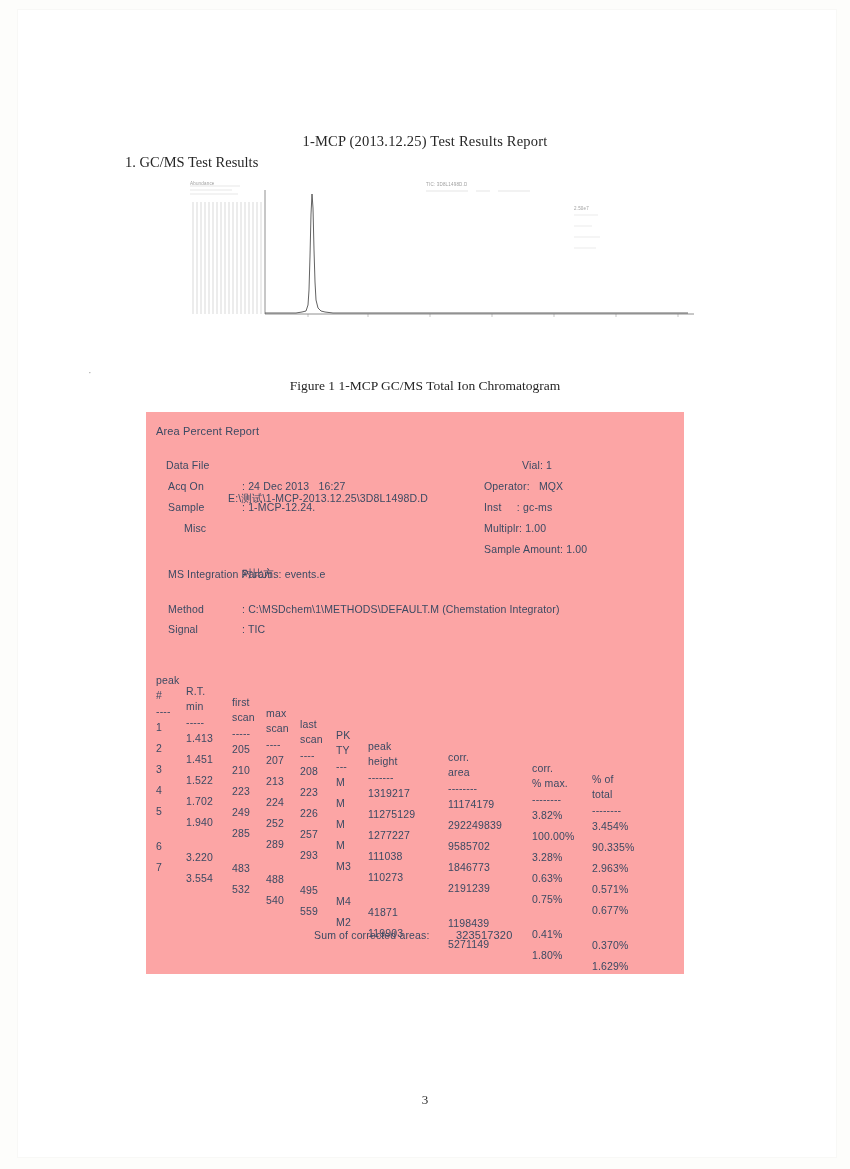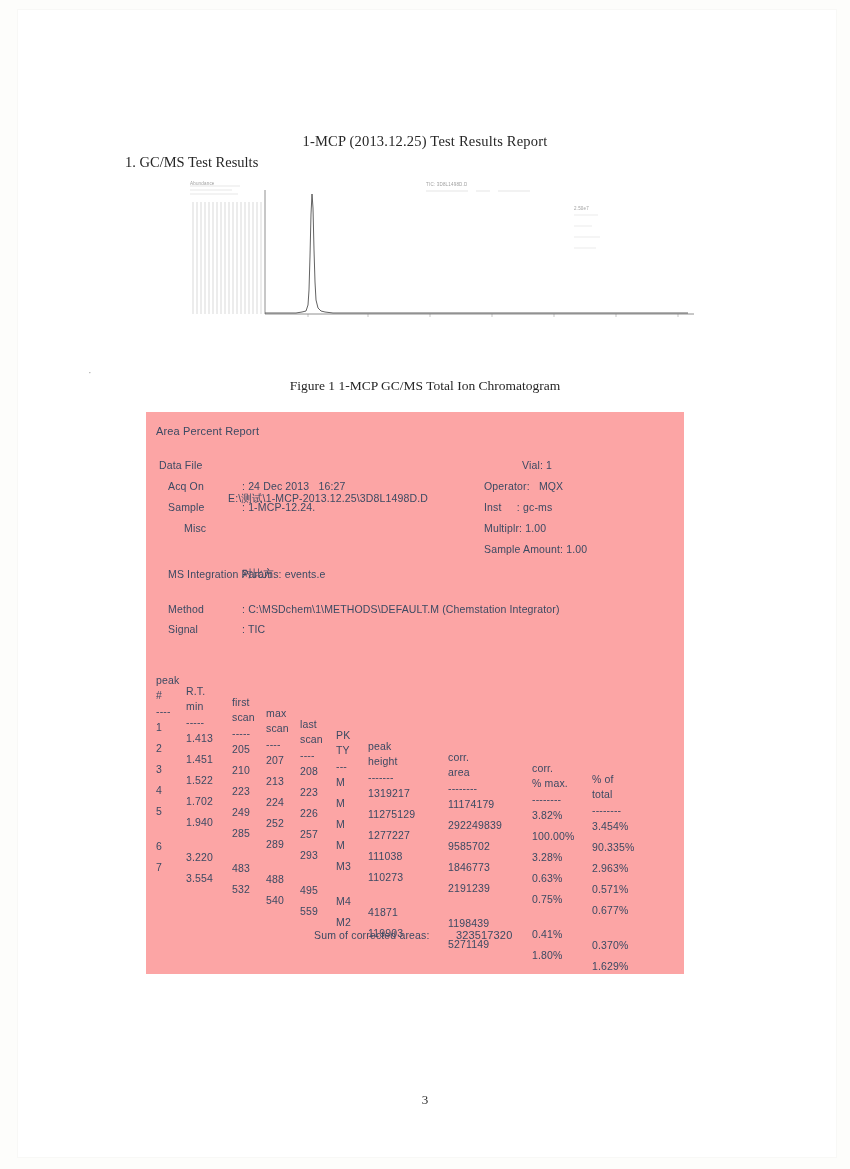--- a/index.html
+++ b/index.html
@@ -239,21 +239,21 @@
         <div class="chrom-note" style="left:406px; top:28px;">2.50e7</div>
       </div>
     </div>
 
     <div class="figure-caption">Figure 1 1-MCP GC/MS Total Ion Chromatogram</div>
     <div class="stray-mark">·</div>
 
     <div class="report">
       <div class="t rtitle">Area Percent Report</div>
 
-      <div class="t" style="left:13px; top:48px;">Data File</div>
+      <div class="t" style="left:20px; top:48px;">Data File</div>
       <div class="t" style="left:82px; top:48px;margin-top:33px;">E:\测试\1-MCP-2013.12.25\3D8L1498D.D</div>
       <div class="t" style="left:376px; top:48px;">Vial: 1</div>
 
       <div class="t" style="left:22px; top:69px;">Acq On</div>
       <div class="t" style="left:96px; top:69px;">: 24 Dec 2013   16:27</div>
       <div class="t" style="left:338px; top:69px;">Operator:   MQX</div>
 
       <div class="t" style="left:22px; top:90px;">Sample</div>
       <div class="t" style="left:96px; top:90px;">: 1-MCP-12.24.</div>
       <div class="t" style="left:338px; top:90px;">Inst     : gc-ms</div>

